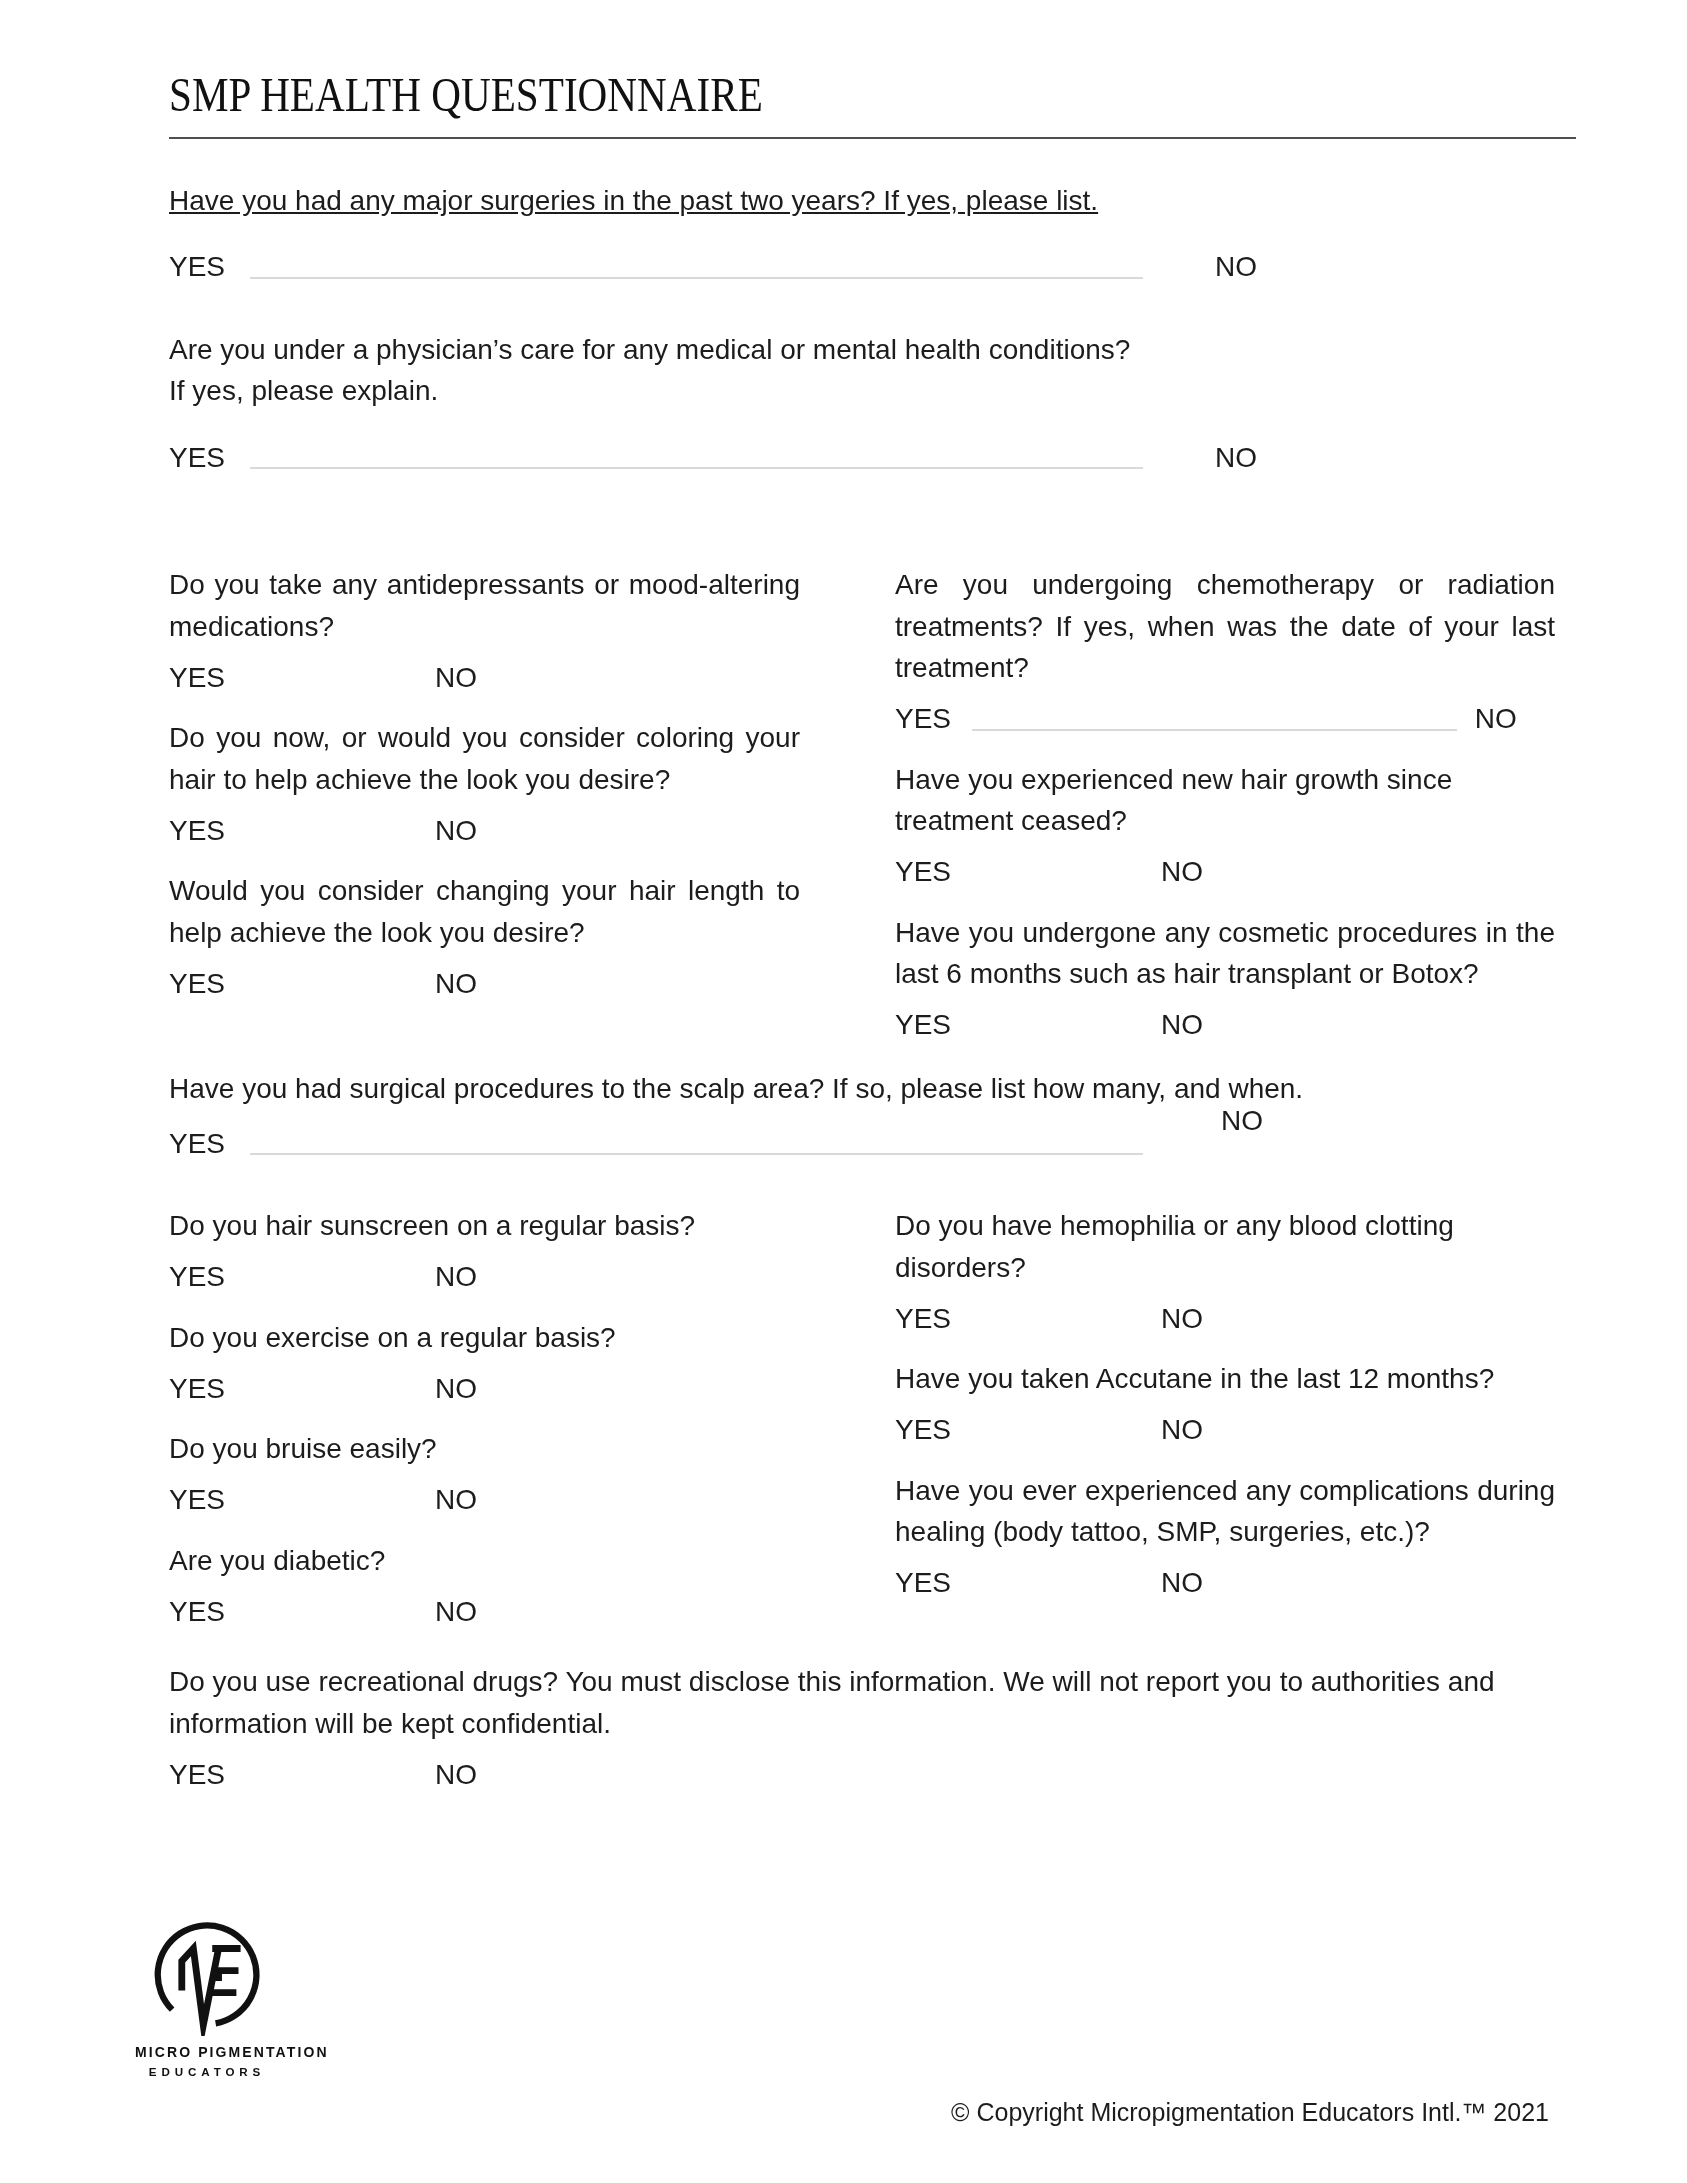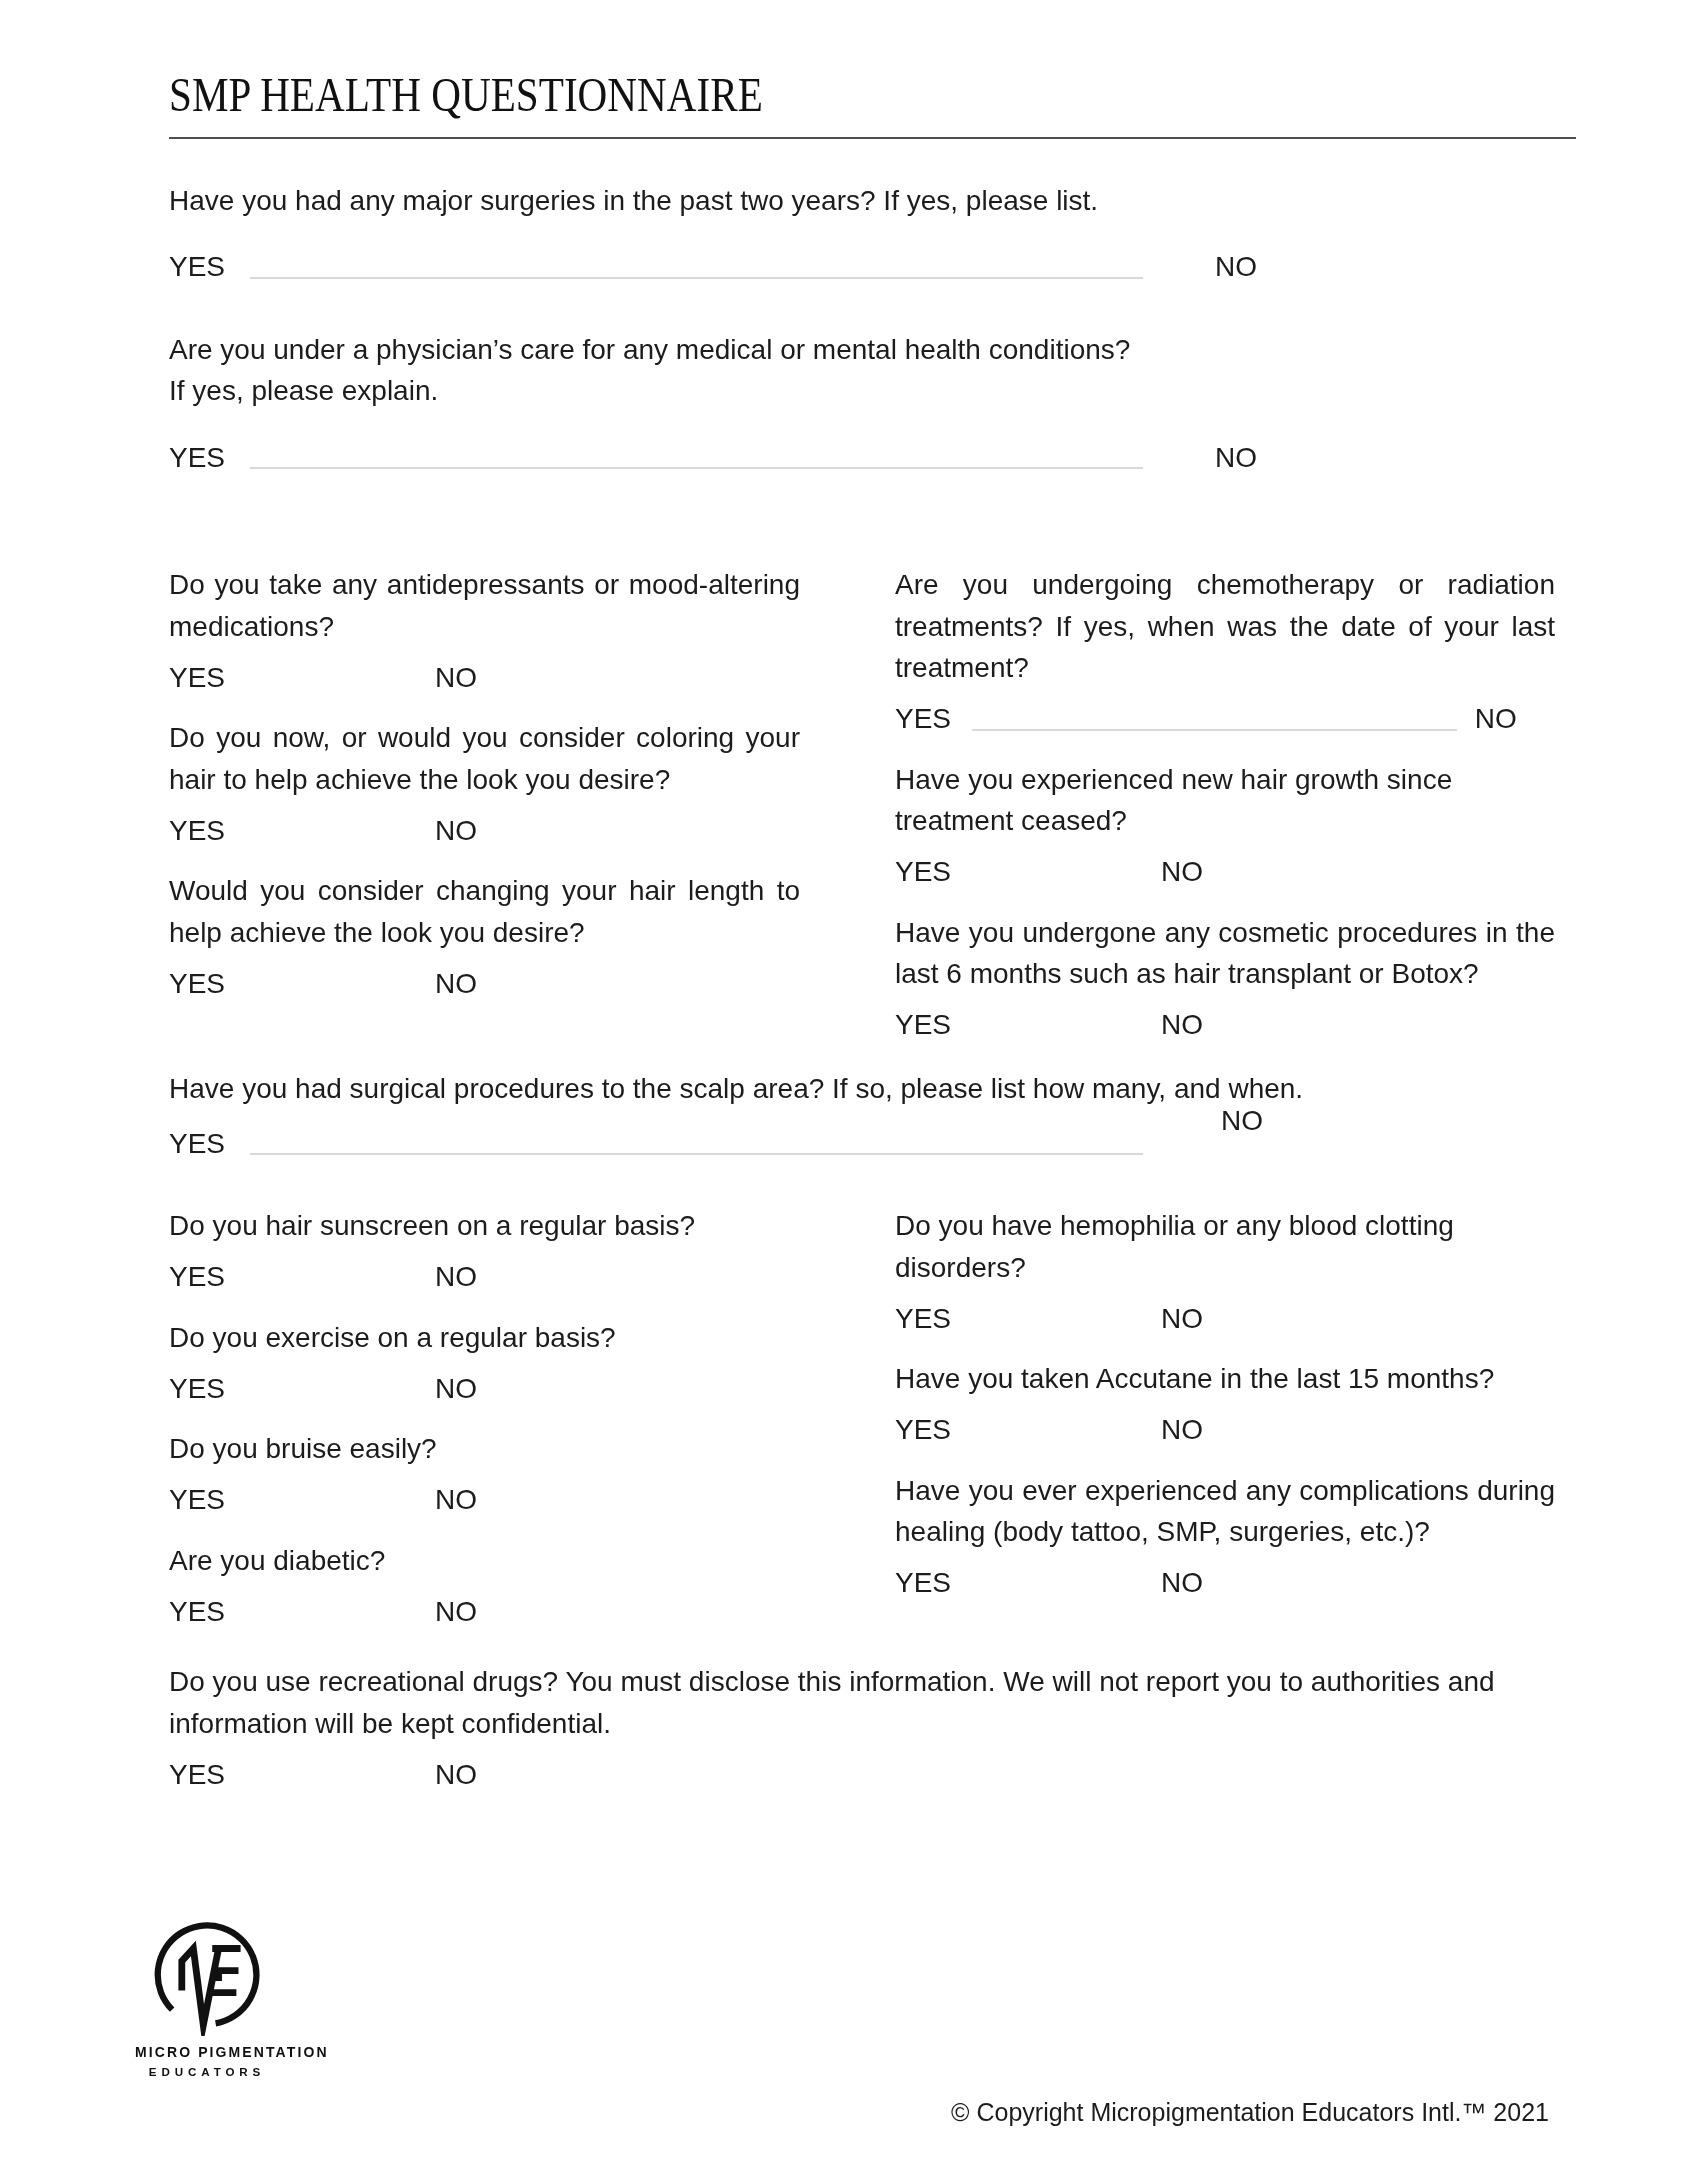--- a/index.html
+++ b/index.html
@@ -47,21 +47,21 @@
     align-self: flex-end;
     margin-bottom: 4.9px;
   }
   .line-long { width: 893px; margin-left: 25px; }
   .no-far { margin-left: 72px; }
   .line-mid { width: 485px; margin-left: 21.3px; }
   .no-mid { margin-left: 17.5px; }
   .no-col { margin-left: 210px; }
   .no-raised { margin-left: 78px; transform: translateY(-23px); }
 
-  .sec1 .q { margin-bottom: 29px; }
+  .sec1 .q { margin-bottom: 29px; text-decoration: underline; }
   .sec1 .yn-row { margin-bottom: 45px; }
   .sec2 .q-first { margin-bottom: 0; }
   .sec2 .q-second { margin-bottom: 29px; }
   .sec2 .yn-row { margin-bottom: 56px; }
 
   .grid {
     display: grid;
     grid-template-columns: 631px 660px;
     column-gap: 95px;
     margin-top: 34px;
@@ -244,21 +244,21 @@
 
       <div class="blk">
         <p class="q">Do you have hemophilia or any blood clotting disorders?</p>
         <div class="yn-row">
           <span class="yn">YES</span>
           <span class="yn no-col">NO</span>
         </div>
       </div>
 
       <div class="blk mt-extra">
-        <p class="q">Have you taken Accutane in the last 15 months?</p>
+        <p class="q">Have you taken Accutane in the last 12 months?</p>
         <div class="yn-row">
           <span class="yn">YES</span>
           <span class="yn no-col">NO</span>
         </div>
       </div>
 
       <div class="blk mt-extra">
         <p class="q just">Have you ever experienced any complications during healing (body tattoo, SMP, surgeries, etc.)?</p>
         <div class="yn-row">
           <span class="yn">YES</span>

